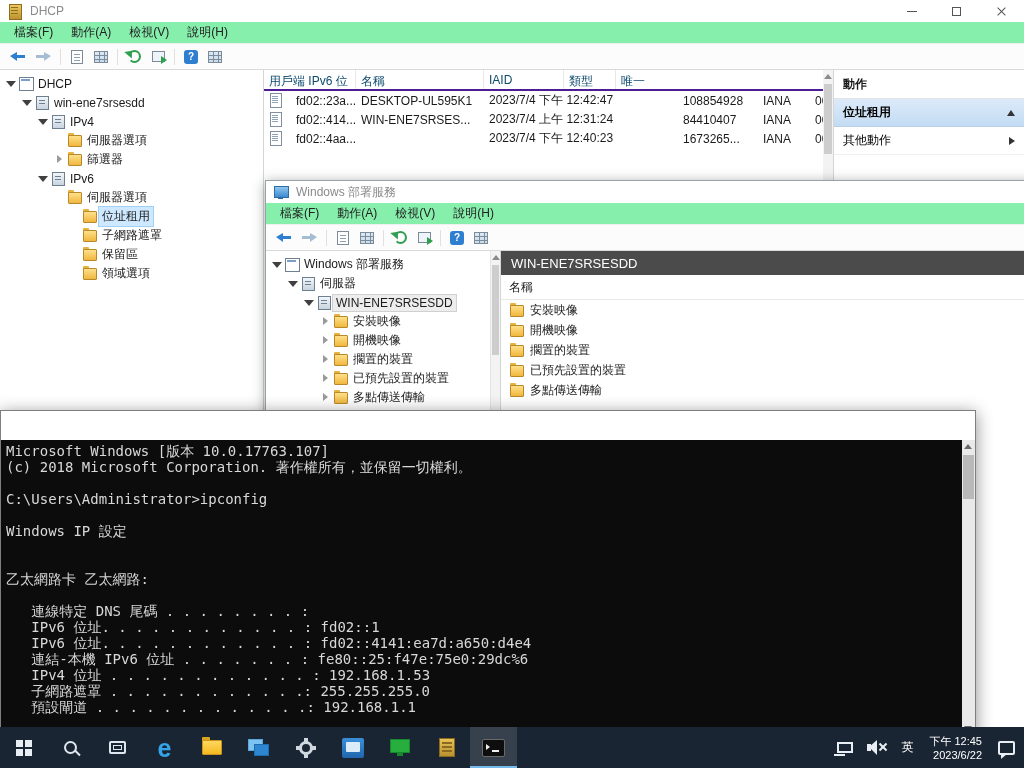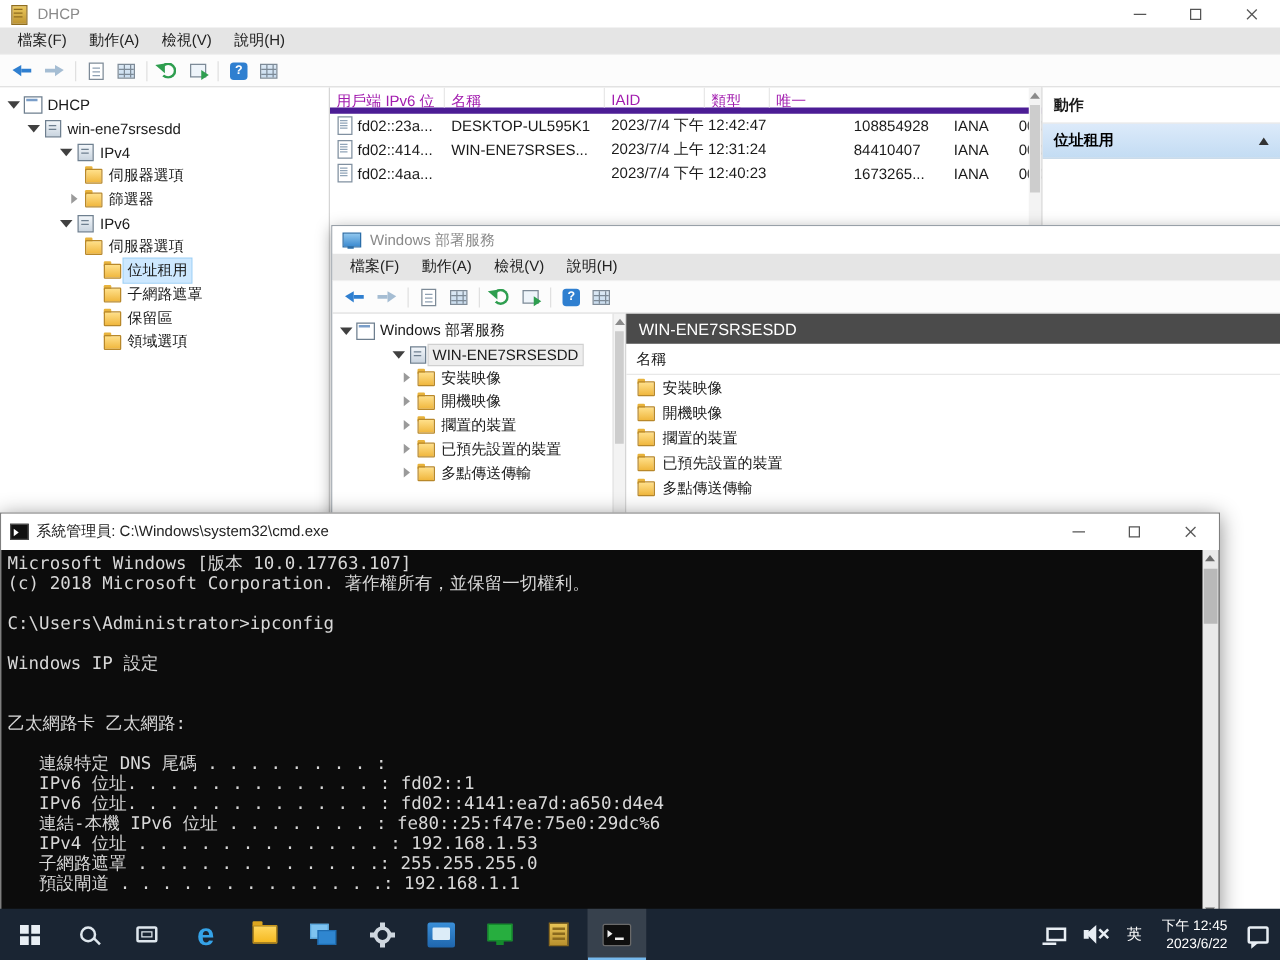--- a/index.html
+++ b/index.html
@@ -12,21 +12,21 @@
 .tb-title{font-size:12px;color:#222;white-space:nowrap}
 .tb-title.inactive{color:#8a8a8a}
 .controls{margin-left:auto;display:flex;height:100%}
 .ctl{width:45px;height:100%;display:flex;align-items:center;justify-content:center}
 .glyph-min{width:10px;height:1px;background:#555}
 .glyph-max{width:9px;height:9px;border:1px solid #555}
 .glyph-close{position:relative;width:11px;height:11px}
 .glyph-close::before,.glyph-close::after{content:"";position:absolute;left:5px;top:0;width:1px;height:11px;background:#555}
 .glyph-close::before{transform:rotate(45deg)}
 .glyph-close::after{transform:rotate(-45deg)}
-.menubar{height:22px;display:flex;align-items:center;font-size:12px;color:#222;border-bottom:1px solid #f0f0f0;padding-left:5px;background:#e5e5e5}
+.menubar{height:22px;display:flex;align-items:center;font-size:12px;color:#222;border-bottom:1px solid #f0f0f0;padding-left:5px;background:#86efac}
 .menu-item{padding:3px 9px}
 .toolbar{height:26px;display:flex;align-items:center;border-bottom:1px solid #d9d9d9;background:#fcfcfc;padding-left:6px;gap:4px}
 .sep{width:1px;height:16px;background:#e0e0e0;margin:0 2px}
 
 
 .nav-arrow{width:22px;height:20px;display:flex;align-items:center;justify-content:center}
 .arr{width:15px;height:9px;position:relative}
 .arr::before{content:"";position:absolute;right:0;top:3px;width:8px;height:3px;background:currentColor}
 .arr::after{content:"";position:absolute;left:0;top:0;border-right:7px solid currentColor;border-top:4px solid transparent;border-bottom:5px solid transparent}
 .arr.fwd::before{left:0;right:auto}
@@ -48,21 +48,21 @@
 
 
 .pane-tree{font-size:12px;color:#1a1a1a;overflow:hidden;background:#fff}
 .trow{display:flex;align-items:center;height:19px;white-space:nowrap}
 .exp{width:15px;height:19px;position:relative;flex:none}
 .exp.closed::before{content:"";position:absolute;left:5px;top:5px;border-left:5px solid #9a9a9a;border-top:4px solid transparent;border-bottom:4px solid transparent}
 .exp.open::before{content:"";position:absolute;left:3px;top:7px;border-top:6px solid #404040;border-left:5px solid transparent;border-right:5px solid transparent}
 .tl{padding:1px 3px}
 .trow.sel .tl{background:#cde8ff;outline:1px solid #9fd1f7}
 .trow.sel-gray .tl{background:#ededed;outline:1px solid #d0d0d0}
-.pd0{padding-left:3px}.pd1{padding-left:19px}.pd2{padding-left:45px}.pd3{padding-left:52px}.pd4{padding-left:67px}
+.pd0{padding-left:3px}.pd1{padding-left:19px}.pd2{padding-left:35px}.pd3{padding-left:52px}.pd4{padding-left:67px}
 
 
 .ico{width:17px;height:15px;position:relative;flex:none}
 .ico-folder::before{content:"";position:absolute;left:1px;top:0;width:6px;height:4px;background:#e8b33c;border-radius:1px 1px 0 0}
 .ico-folder::after{content:"";position:absolute;left:1px;top:2px;right:2px;bottom:1px;background:linear-gradient(#ffe08a,#f0b73e);border:1px solid #b8882a;border-radius:1px}
 .ico-server::before{content:"";position:absolute;left:2px;top:1px;width:11px;height:12px;background:linear-gradient(#f2f6fa,#c9d4df);border:1px solid #6e7f8f}
 .ico-server::after{content:"";position:absolute;left:5px;top:5px;width:6px;height:1px;background:#6e7f8f;box-shadow:0 3px 0 #6e7f8f}
 .ico-console::before{content:"";position:absolute;left:1px;top:1px;width:13px;height:12px;background:#fff;border:1px solid #6e7f8f}
 .ico-console::after{content:"";position:absolute;left:3px;top:3px;width:9px;height:2px;background:#7a9ec9}
 .ico-page{width:14px}
@@ -71,25 +71,25 @@
 .ico-dhcp-app::before{content:"";position:absolute;left:2px;top:0;width:11px;height:14px;background:linear-gradient(#ecc95e,#bd9330);border:1px solid #8f6d1f}
 .ico-dhcp-app::after{content:"";position:absolute;left:4px;top:3px;width:7px;height:1px;background:#8f6d1f;box-shadow:0 3px 0 #8f6d1f,0 6px 0 #8f6d1f}
 .ico-wds-app::before{content:"";position:absolute;left:1px;top:1px;width:13px;height:10px;background:linear-gradient(#8fc6ee,#3d8bd0);border:1px solid #2a6da8}
 .ico-wds-app::after{content:"";position:absolute;left:5px;bottom:1px;width:5px;height:2px;background:#2a6da8}.mr6{margin-right:6px}
 
 
 #dhcp{left:0;top:0;width:1024px;height:727px;border:none;z-index:1}
 #dhcp .body{display:flex;height:657px}
 .dhcp-tree{width:264px;border-right:1px solid #d5d5d5;padding-top:4px}
 .dhcp-main{flex:1;position:relative;overflow:hidden;border-right:1px solid #d5d5d5}
-.grid-header{display:flex;height:21px;border-bottom:5px solid #4c1d95;font-size:12px;color:#a21caf;background:#fff}
+.grid-header{display:flex;height:21px;border-bottom:2px solid #4c1d95;font-size:12px;color:#0c4a6e;background:#fff}
 .gc{padding:3px 5px;border-right:1px solid #e8e8e8;overflow:hidden;white-space:nowrap;flex:none}
 .col-client{width:92px}.col-name{width:128px}.col-expiry{width:194px}.col-iaid{width:80px}.col-type{width:52px}.col-unique{flex:1;border-right:none}
 .grid-row{display:flex;height:19px;align-items:center;font-size:12px;color:#1a1a1a}
-.grid-row .gc{border-right:none;display:flex;align-items:center;gap:3px;padding:0 5px;height:100%}
+.grid-row .gc{border-right:none;display:flex;align-items:center;gap:13px;padding:0 5px;height:100%}
 .vscroll{position:absolute;top:0;right:0;width:10px;bottom:0;background:#f3f3f3}
 .vscroll .thumb{position:absolute;top:14px;left:1px;right:1px;height:70px;background:#cdcdcd}
 .sb-tri-up{position:absolute;top:4px;left:1px;border-left:4px solid transparent;border-right:4px solid transparent;border-bottom:5px solid #8a8a8a}
 .sb-tri-down{position:absolute;bottom:4px;left:1px;border-left:4px solid transparent;border-right:4px solid transparent;border-top:5px solid #8a8a8a}
 .dhcp-actions{width:190px;background:#fff;font-size:12px}
 .ap-title{font-weight:bold;padding:6px 9px 5px;border-bottom:1px solid #e3e3e3;color:#1a1a1a}
 .ap-sel{display:flex;align-items:center;background:linear-gradient(#dceafa,#c3dcf3);font-weight:bold;padding:5px 9px;border-bottom:1px solid #b9cfe4}
 .tri-up{margin-left:auto;border-bottom:6px solid #333;border-left:4px solid transparent;border-right:4px solid transparent}
 .ap-row{display:flex;align-items:center;padding:5px 9px;border-bottom:1px solid #efefef}
 .tri-right{margin-left:auto;border-left:6px solid #333;border-top:4px solid transparent;border-bottom:4px solid transparent}
@@ -358,20 +358,24 @@
           <span class="sb-tri-down"></span>
         </div>
       </div>
 
       <div class="dhcp-actions">
         <div class="ap-title">動作</div>
         <div class="ap-sel">
           <span>位址租用</span>
           <span class="tri-up"></span>
         </div>
+        <div class="ap-row">
+          <span>其他動作</span>
+          <span class="tri-right"></span>
+        </div>
       </div>
     </div>
   </div>
 
   <div class="window" id="wds">
     <div class="titlebar">
       <span class="ico ico-wds-app mr6"></span>
       <span class="tb-title inactive">Windows 部署服務</span>
     </div>
     <div class="menubar">
@@ -409,20 +413,25 @@
           <span class="i-grid"></span>
         </div>
     </div>
     <div class="body">
       <div class="pane-tree wds-tree">
         <div class="trow pd0">
           <span class="exp open"></span>
           <span class="ico ico-console"></span>
           <span class="tl">Windows 部署服務</span>
         </div>
+        <div class="trow pd1">
+          <span class="exp open"></span>
+          <span class="ico ico-server"></span>
+          <span class="tl">伺服器</span>
+        </div>
         <div class="trow pd2 sel-gray">
           <span class="exp open"></span>
           <span class="ico ico-server"></span>
           <span class="tl">WIN-ENE7SRSESDD</span>
         </div>
         <div class="trow pd3">
           <span class="exp closed"></span>
           <span class="ico ico-folder"></span>
           <span class="tl">安裝映像</span>
         </div>
@@ -473,35 +482,20 @@
         </div>
         <div class="wds-item">
           <span class="ico ico-folder"></span>
           <span>多點傳送傳輸</span>
         </div>
       </div>
     </div>
   </div>
 
   <div class="window" id="cmd">
-    <div class="titlebar">
-      <span class="cmd-icon mr6"></span>
-      <span class="tb-title">系統管理員: C:\Windows\system32\cmd.exe</span>
-      <div class="controls">
-        <div class="ctl">
-            <span class="glyph-min"></span>
-          </div>
-        <div class="ctl">
-            <span class="glyph-max"></span>
-          </div>
-        <div class="ctl">
-            <span class="glyph-close"></span>
-          </div>
-      </div>
-    </div>
     <div class="cmd-body">
       <pre class="cmd-text">Microsoft Windows [版本 10.0.17763.107]
 (c) 2018 Microsoft Corporation. 著作權所有，並保留一切權利。
 
 C:\Users\Administrator&gt;ipconfig
 
 Windows IP 設定
 
 
 乙太網路卡 乙太網路:

